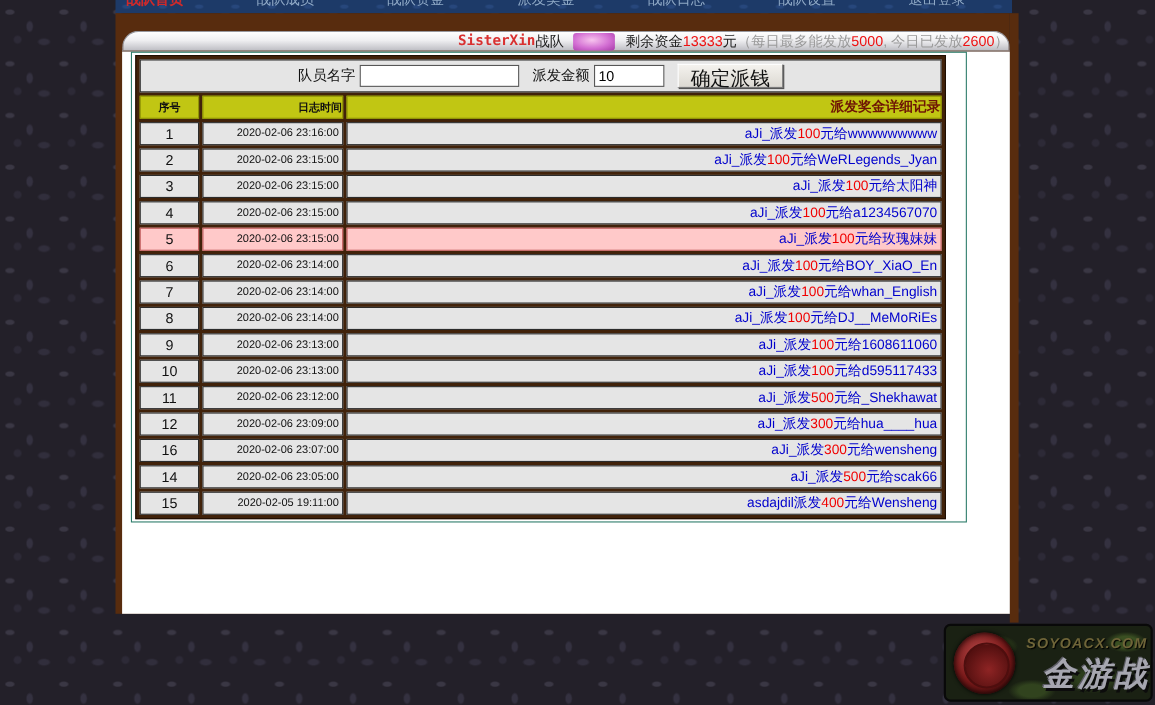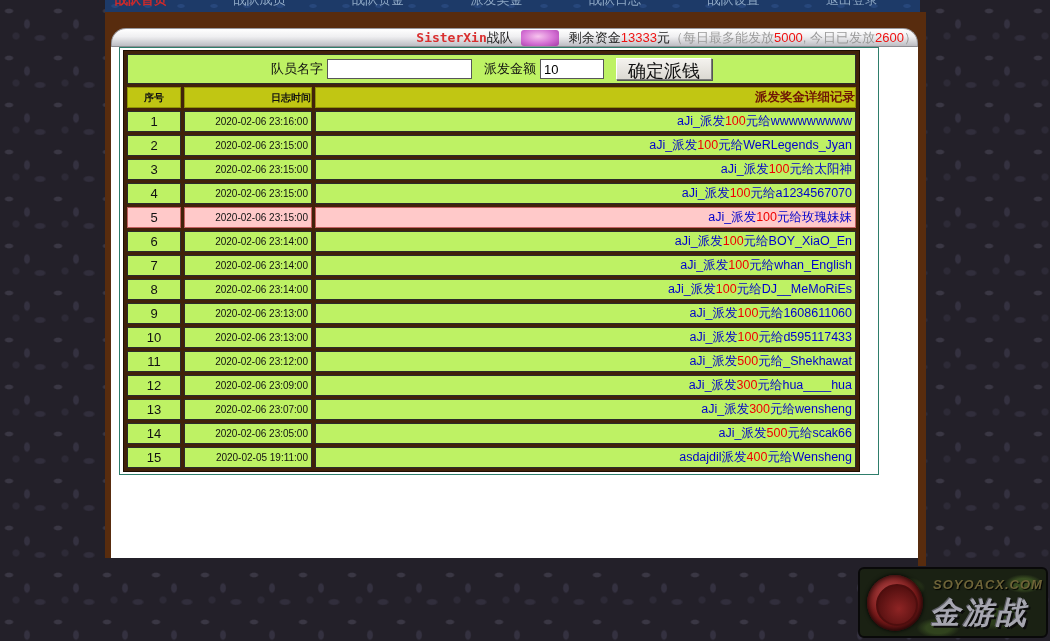--- a/index.html
+++ b/index.html
@@ -41,21 +41,21 @@
   
   .notice { text-align:center; color:#e80000; font-weight:bold; font-size:14px; padding:2px 0 3px; letter-spacing:.5px; }
   
   .tealbox { margin-left:8px; width:760px; border:1px solid #2e7d6b; }
   .tablebox { padding:2px; }
   
   table.log { border-collapse:separate; border-spacing:3px; background:#41220a;
     border:1px solid #1e0e02; width:737px; margin-left:1px; font-size:13px; }
   .log th { background:#c1c613; color:#6e1505; font-weight:bold; height:21px;
     border:1px solid #8f9306; font-size:10px; }
-  .log td { background:#bef264; border:1px solid #2b2b2b; height:21px; padding:0 3px; }
+  .log td { background:#e5e5e5; border:1px solid #2b2b2b; height:21px; padding:0 3px; }
   .log .no  { width:54px; text-align:center; color:#111; }
   .log .time{ width:128px; text-align:right; font-family:Liberation Sans, sans-serif; font-size:10px; color:#111; }
   .log .rec { text-align:right; font-size:12.5px; }
   .log tr.hl td { background:#ffc9c9; border-color:#c25f5f; }
   .blue { color:#0000cc; }
   .red  { color:#f00000; }
   
   .formcell { height:30px !important; }
   .formline { display:flex; align-items:center; justify-content:center; gap:4px; font-size:13px; color:#111; }
   .inp { height:20px; border:1px solid #575757; background:#fff; font-size:13px; padding:0 3px;
@@ -68,21 +68,21 @@
     border-top-color:#fff; border-left-color:#fff; box-shadow:1px 1px 0 #555;
     font-family:"Liberation Sans","DejaVu Sans",sans-serif; cursor:pointer; }
   
   .sitelogo { position:absolute; left:858px; top:567px; width:190px; height:71px;
     background-color:#1a2113;
     background-image:
       radial-gradient(ellipse 34px 16px at 22% 28%, #36491f 40%, transparent 72%),
       radial-gradient(ellipse 38px 18px at 72% 72%, #2c3d1c 40%, transparent 72%),
       radial-gradient(ellipse 26px 13px at 88% 22%, #3a4f22 40%, transparent 72%),
       radial-gradient(ellipse 30px 14px at 42% 88%, #31431e 40%, transparent 72%);
-    border:2px solid #090909; border-radius:6px; overflow:hidden; }
+    border:2px solid #090909; border-radius:6px; overflow:hidden;text-align:right; }
   .emblem { position:absolute; left:7px; top:6px; width:56px; height:56px; border-radius:50%;
     background:radial-gradient(circle at 42% 36%, #b44848 0%, #7c1a1a 52%, #3d0a0a 92%);
     box-shadow:inset 0 0 7px #000, 0 0 4px #000; }
   .emblem::after { content:""; position:absolute; left:9px; top:9px; width:38px; height:38px;
     border-radius:50%; border:2px solid #4e0e0e;
     background:radial-gradient(circle at 55% 60%, #8e2424 0%, #551010 70%); }
   .site-url { position:absolute; left:73px; top:8px; font-size:13px; font-weight:bold; font-style:italic;
     color:#6e6438; letter-spacing:1px; text-shadow:1px 1px 1px #000; }
   .brandtxt { position:absolute; left:70px; top:24px; font-size:30px; font-weight:bold; font-style:italic;
     color:#a6a6b0; letter-spacing:3px; text-shadow:2px 2px 0 #0c0c0c, -1px -1px 0 #5c5c64; }
@@ -197,21 +197,21 @@
                 <td class="no">11</td>
                 <td class="time">2020-02-06 23:12:00</td>
                 <td class="rec"><span class="blue">aJi_派发</span><span class="red">500</span><span class="blue">元给</span><span class="blue">_Shekhawat</span></td>
               </tr>
               <tr>
                 <td class="no">12</td>
                 <td class="time">2020-02-06 23:09:00</td>
                 <td class="rec"><span class="blue">aJi_派发</span><span class="red">300</span><span class="blue">元给</span><span class="blue">hua____hua</span></td>
               </tr>
               <tr>
-                <td class="no">13</td>
+                <td class="no">16</td>
                 <td class="time">2020-02-06 23:07:00</td>
                 <td class="rec"><span class="blue">aJi_派发</span><span class="red">300</span><span class="blue">元给</span><span class="blue">wensheng</span></td>
               </tr>
               <tr>
                 <td class="no">14</td>
                 <td class="time">2020-02-06 23:05:00</td>
                 <td class="rec"><span class="blue">aJi_派发</span><span class="red">500</span><span class="blue">元给</span><span class="blue">scak66</span></td>
               </tr>
               <tr>
                 <td class="no">15</td>

